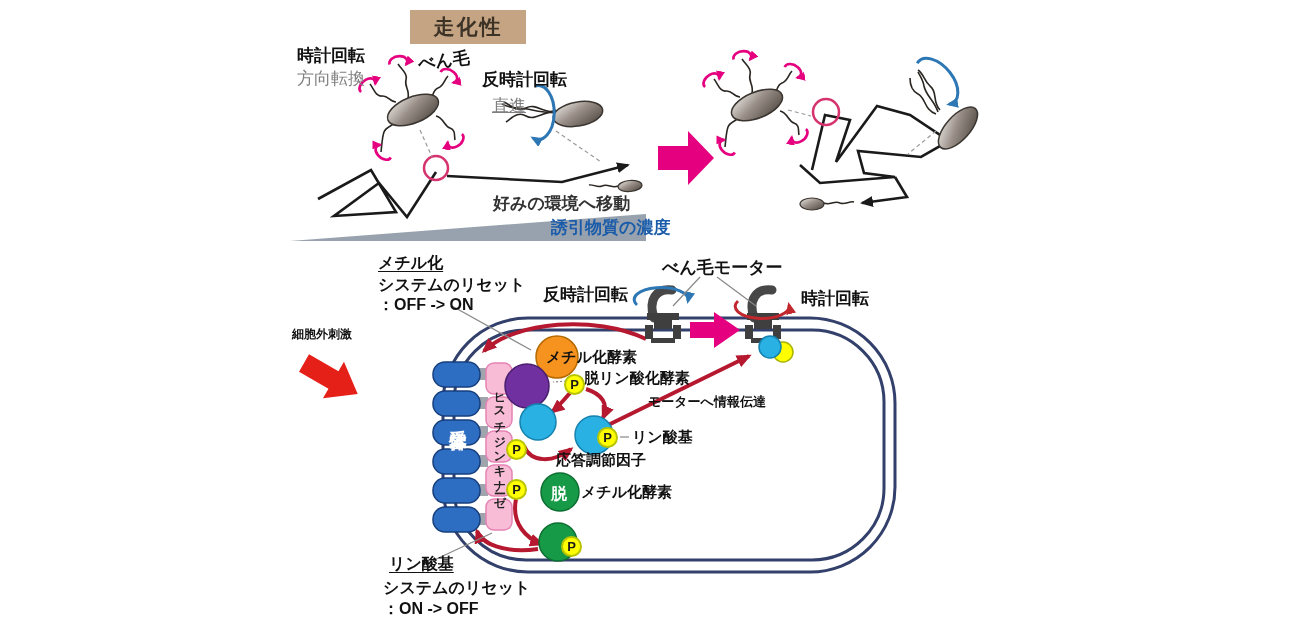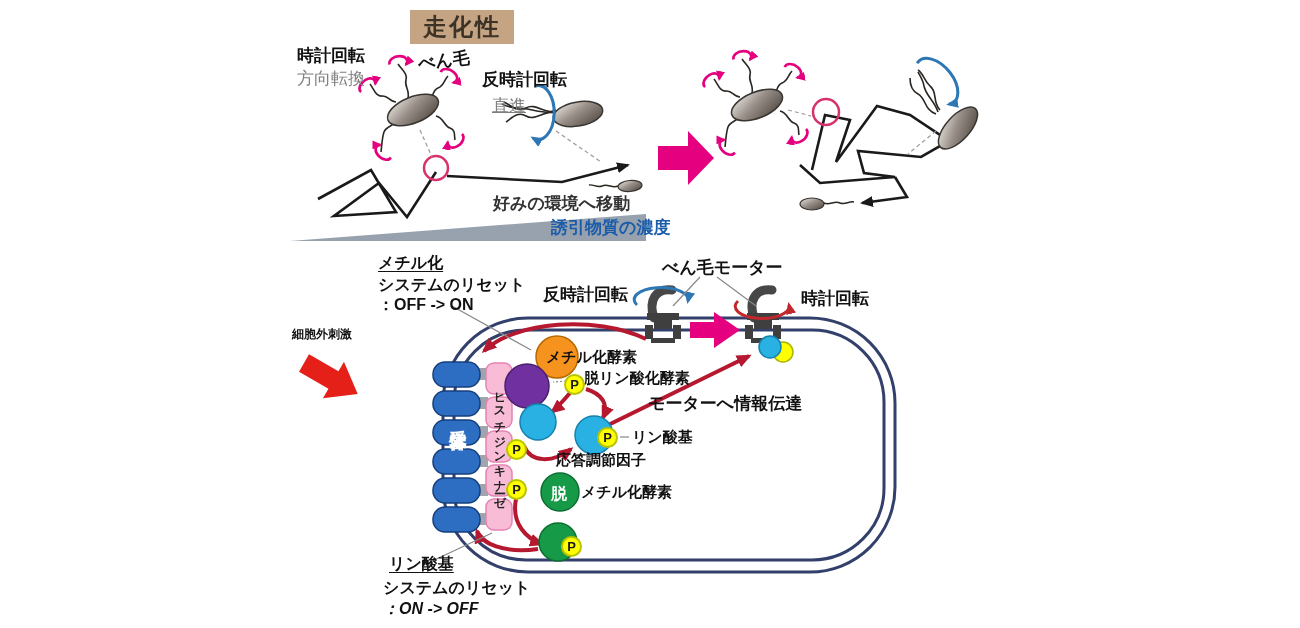--- a/index.html
+++ b/index.html
@@ -221,21 +221,21 @@
     <path d="M582,380 L553,382" stroke-dasharray="2,2"></path>
     <path d="M629,437 L620,437"></path>
     <path d="M700,277 L673,306"></path>
     <path d="M717,277 L756,306"></path>
     <path d="M430,562 L492,533"></path>
   </g>
 
   <polygon points="300,368 334,368 334,357 362,378 334,399 334,388 300,388" transform="rotate(30 330 378)" fill="#e52018"></polygon>
 </svg>
 
-<div class="hdr hdr-tan" style="left:410px;top:10px;width:104px;height:34px;font-size:24px;">走化性</div>
+<div class="hdr hdr-tan" style="left:410px;top:10px;width:116px;height:34px;font-size:21px;">走化性</div>
 
 <div class="lbl" style="left:297px;top:47px;font-size:17px;">時計回転</div>
 <div class="lbl gray" style="left:297px;top:70px;font-size:17px;font-weight:normal;text-align:center;">方向転換</div>
 <div class="lbl" style="left:418px;top:52px;font-size:17px;transform:rotate(-6deg);">べん毛</div>
 <div class="lbl" style="left:482px;top:71px;font-size:17px;">反時計回転</div>
 <div class="lbl gray" style="left:492px;top:97px;font-size:17px;font-weight:normal;text-decoration:underline;">直進</div>
 <div class="lbl" style="left:493px;top:195px;font-size:17px;color:#333;">好みの環境へ移動</div>
 <div class="lbl" style="left:503px;top:219px;font-size:17px;color:#1b5caa;margin-left:48px;">誘引物質の濃度</div>
 
 
@@ -244,29 +244,29 @@
 <div class="lbl" style="left:378px;top:297px;font-size:16px;">：OFF -&gt; ON</div>
 
 <div class="lbl" style="left:292px;top:328px;font-size:12px;">細胞外刺激</div>
 
 <div class="lbl" style="left:662px;top:259px;font-size:17px;">べん毛モーター</div>
 <div class="lbl" style="left:543px;top:286px;font-size:17px;">反時計回転</div>
 <div class="lbl" style="left:801px;top:290px;font-size:17px;">時計回転</div>
 
 <div class="lbl" style="left:546px;top:349px;font-size:15px;">メチル化酵素</div>
 <div class="lbl" style="left:584px;top:370px;font-size:15px;">脱リン酸化酵素</div>
-<div class="lbl" style="left:648px;top:395px;font-size:17px;">モーターへ情報伝達</div>
+<div class="lbl" style="left:648px;top:395px;font-size:13px;">モーターへ情報伝達</div>
 <div class="lbl" style="left:632px;top:429px;font-size:15px;">リン酸基</div>
 <div class="lbl" style="left:556px;top:452px;font-size:15px;">応答調節因子</div>
 <div class="circ-prefix" style="left:551px;top:484px;">脱</div>
 <div class="lbl" style="left:581px;top:484px;font-size:15px;">メチル化酵素</div>
 
 <div class="lbl underline" style="left:389px;top:556px;font-size:16px;">リン酸基</div>
 <div class="lbl" style="left:383px;top:580px;font-size:16px;">システムのリセット</div>
-<div class="lbl" style="left:383px;top:601px;font-size:16px;font-style:italic;">：ON -&gt; OFF</div>
+<div class="lbl" style="left:383px;top:601px;font-size:16px;">：ON -&gt; OFF</div>
 
 <div class="vtext" style="left:446px;top:415px;font-size:18px;color:#fff;letter-spacing:2px;">受容体</div>
 <div class="vtext" style="left:491px;top:384px;font-size:12px;color:#222;font-weight:600;letter-spacing:1px;">ヒスチジンキナーゼ</div>
 
 <div class="pbadge" style="left:564px;top:374px;">P</div>
 <div class="pbadge" style="left:506px;top:439px;">P</div>
 <div class="pbadge" style="left:506px;top:479px;">P</div>
 <div class="pbadge" style="left:597px;top:427px;">P</div>
 <div class="pbadge" style="left:561px;top:536px;">P</div>
 

